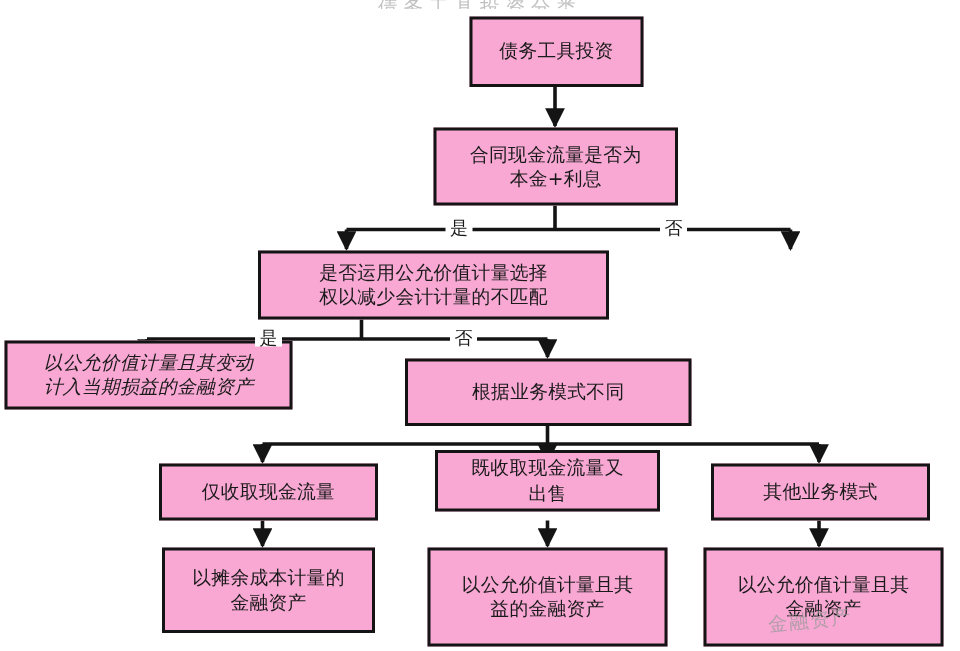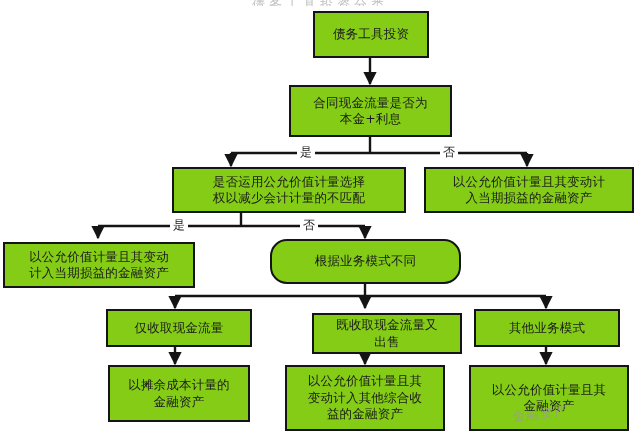--- a/index.html
+++ b/index.html
@@ -13,21 +13,21 @@
     height: 434px;
     background: #ffffff;
     font-family: "DejaVu Sans", "Liberation Sans", sans-serif;
     overflow: hidden;
     padding-left: 37px;
   }
   .node {
     position: absolute;
     box-sizing: border-box;
     border: 2px solid #141414;
-    background: #84cc16;
+    background: #f9a8d4;
     display: flex;
     align-items: center;
     justify-content: center;
     text-align: center;
     color: #1a1a1a;
     font-size: 12.5px;
     line-height: 1.32;
     letter-spacing: 0.2px;
     padding: 2px 4px;
     z-index: 3;
@@ -132,67 +132,60 @@
   <div class="edge-label" style="left:297px; top:146px;">是</div>
   <div class="edge-label" style="left:440px; top:146px;">否</div>
 
   <div class="node" style="left:124px; top:167px; width:234px; height:46px;margin-left:48px;">
     <span>
       <span>是否运用公允价值计量选择</span>
       <span>权以减少会计计量的不匹配</span>
     </span>
   </div>
 
-  <div class="node" style="left:424px; top:167px; width:210px; height:46px;">
-    <span>
-      <span>以公允价值计量且其变动计</span>
-      <span>入当期损益的金融资产</span>
-    </span>
-  </div>
 
   <div class="edge-label" style="left:170px; top:219px;">是</div>
   <div class="edge-label" style="left:300px; top:219px;">否</div>
 
-  <div class="node" style="left:3px; top:242px; width:192px; height:46px;">
+  <div class="node" style="left:3px; top:227px; width:192px; height:46px;font-style:italic;">
     <span>
       <span>以公允价值计量且其变动</span>
       <span>计入当期损益的金融资产</span>
     </span>
   </div>
 
-  <div class="node" style="left:270px; top:239px; width:191px; height:45px;border-radius:17px;">
+  <div class="node" style="left:270px; top:239px; width:191px; height:45px;">
     <span>根据业务模式不同</span>
   </div>
 
   <div class="node" style="left:106px; top:309px; width:146px; height:38px;">
     <span>仅收取现金流量</span>
   </div>
 
-  <div class="node" style="left:290px; top:313px; width:150px; height:41px;margin-left:22px;">
+  <div class="node" style="left:290px; top:300px; width:150px; height:41px;">
     <span>
       <span>既收取现金流量又</span>
       <span>出售</span>
     </span>
   </div>
 
   <div class="node" style="left:474px; top:309px; width:146px; height:38px;">
     <span>其他业务模式</span>
   </div>
 
   <div class="node" style="left:108px; top:365px; width:142px; height:57px;">
     <span>
       <span>以摊余成本计量的</span>
       <span>金融资产</span>
     </span>
   </div>
 
   <div class="node" style="left:285px; top:365px; width:160px; height:66px;">
     <span>
       <span>以公允价值计量且其</span>
-      <span>变动计入其他综合收</span>
       <span>益的金融资产</span>
     </span>
   </div>
 
   <div class="node" style="left:469px; top:365px; width:160px; height:66px;">
     <span>
       <span>以公允价值计量且其</span>
       <span>金融资产</span>
     </span>
   </div>

